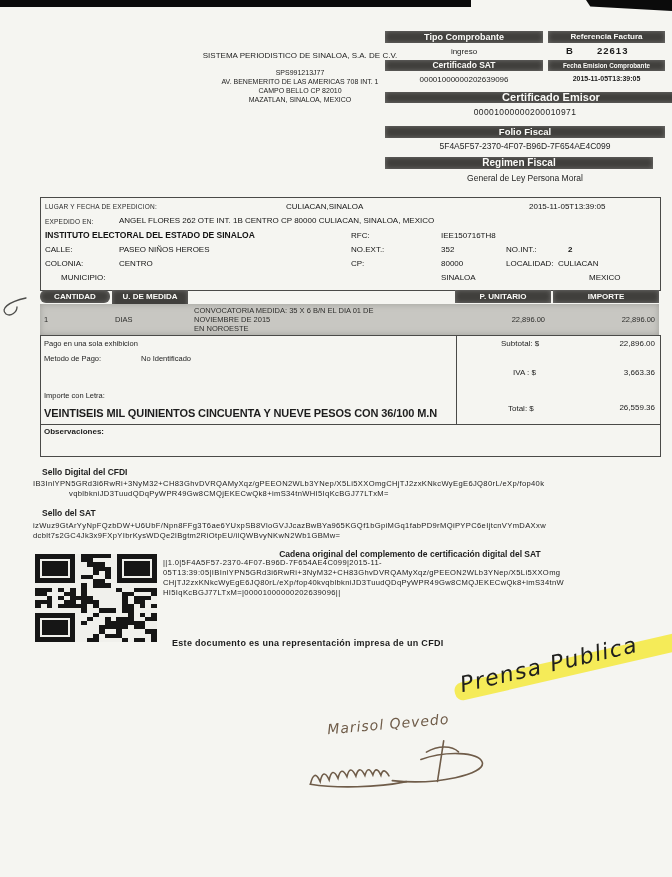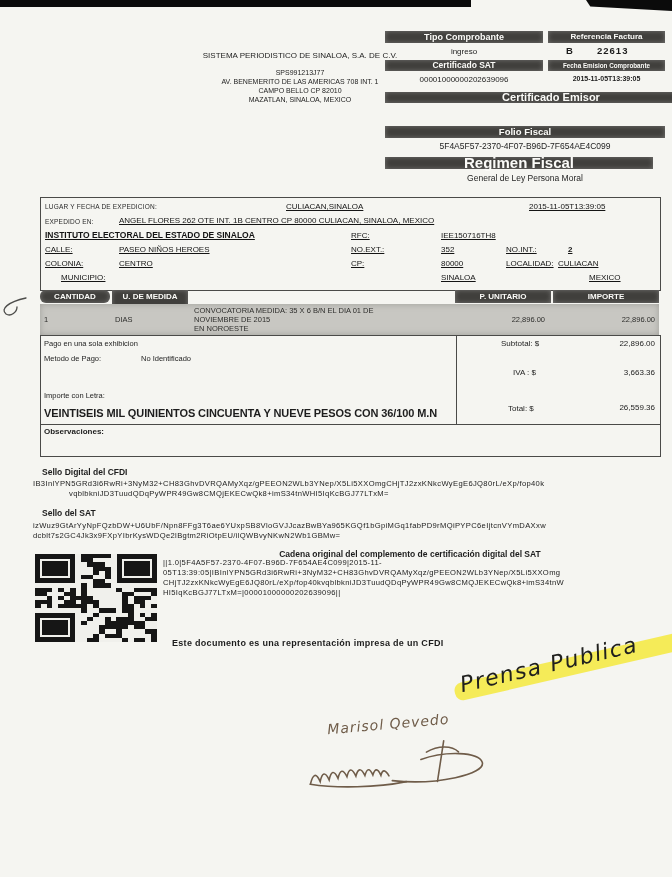--- a/index.html
+++ b/index.html
@@ -4,21 +4,21 @@
 <style>
   html,body{margin:0;padding:0;background:#d8d8d4;}
   .page{position:relative;width:672px;height:877px;margin:0 auto;background:#f5f5f1;
         font-family:"Liberation Sans",sans-serif;color:#1d1d1d;overflow:hidden;}
   .abs{position:absolute;}
   .bar{position:absolute;background:#403f3c;color:#fbfbf8;font-weight:bold;text-align:center;
        box-shadow:inset 0 0 5px rgba(255,255,255,.28);}
   .ctr{text-align:center;}
   .b{font-weight:bold;}
   .lbl{font-size:6.5px;color:#2a2a2a;letter-spacing:.2px;}
-  .val{font-size:8px;color:#141414;text-decoration:underline;}
+  .val{font-size:8px;color:#141414;}
   .box{position:absolute;border:1.2px solid #4a4a48;background:transparent;}
   .sello-line{position:absolute;font-size:7.6px;letter-spacing:.35px;color:#222;white-space:nowrap;}
   .grayrow{position:absolute;background:#c8c7c2;box-shadow:inset 0 0 6px rgba(120,120,115,.5);}
   #qr{position:absolute;left:35px;top:554px;width:122px;height:88px;background:#f0f0ec;
       display:grid;grid-template-columns:repeat(21,1fr);grid-template-rows:repeat(21,1fr);}
   #qr i{background:#161616;display:block;}
   .finder{position:absolute;width:30px;height:19px;border:5px solid #161616;}
   .finder::after{content:"";position:absolute;inset:2px;background:#161616;}
   .art{position:absolute;background:#0b0b0b;}
   .ink{color:#6f5c49;}
@@ -43,25 +43,26 @@
   <div class="abs ctr" style="left:385px;top:47px;width:158px;font-size:8px;">ingreso</div>
   <div class="abs b" style="left:566px;top:45px;font-size:9.5px;">B</div>
   <div class="abs b" style="left:597px;top:45px;font-size:9.5px;letter-spacing:1px;">22613</div>
 
   <div class="bar" style="left:385px;top:60px;width:158px;height:11px;font-size:8.5px;line-height:11px;">Certificado SAT</div>
   <div class="bar" style="left:548px;top:60px;width:117px;height:11px;font-size:6.3px;line-height:11px;">Fecha Emision Comprobante</div>
   <div class="abs ctr" style="left:385px;top:75px;width:158px;font-size:8px;">00001000000202639096</div>
   <div class="abs ctr b" style="left:548px;top:75px;width:117px;font-size:7px;">2015-11-05T13:39:05</div>
 
   <div class="bar" style="left:385px;top:92px;width:332px;height:11px;font-size:11px;line-height:11px;">Certificado Emisor</div>
+  <div class="abs ctr" style="left:385px;top:107px;width:280px;font-size:8.5px;letter-spacing:.4px;">00001000000200010971</div>
 
   <div class="bar" style="left:385px;top:126px;width:280px;height:12px;font-size:9.5px;line-height:12px;">Folio Fiscal</div>
   <div class="abs ctr" style="left:385px;top:141px;width:280px;font-size:8.5px;">5F4A5F57-2370-4F07-B96D-7F654AE4C099</div>
 
-  <div class="bar" style="left:385px;top:157px;width:268px;height:12px;font-size:15px;line-height:12px;">Regimen Fiscal</div>
+  <div class="bar" style="left:385px;top:157px;width:268px;height:12px;font-size:10px;line-height:12px;">Regimen Fiscal</div>
   <div class="abs ctr" style="left:385px;top:173px;width:280px;font-size:8.5px;">General de Ley Persona Moral</div>
 
   <div class="box" style="left:40px;top:197px;width:619px;height:92px;">
     <span class="abs lbl" style="left:4px;top:5px;">LUGAR Y FECHA DE EXPEDICION:</span>
     <span class="abs val" style="left:245px;top:4px;">CULIACAN,SINALOA</span>
     <span class="abs val" style="left:488px;top:4px;">2015-11-05T13:39:05</span>
 
     <span class="abs lbl" style="left:4px;top:20px;">EXPEDIDO EN:</span>
     <span class="abs val" style="left:78px;top:18px;">ANGEL FLORES 262 OTE INT. 1B CENTRO CP 80000 CULIACAN, SINALOA, MEXICO</span>
 

